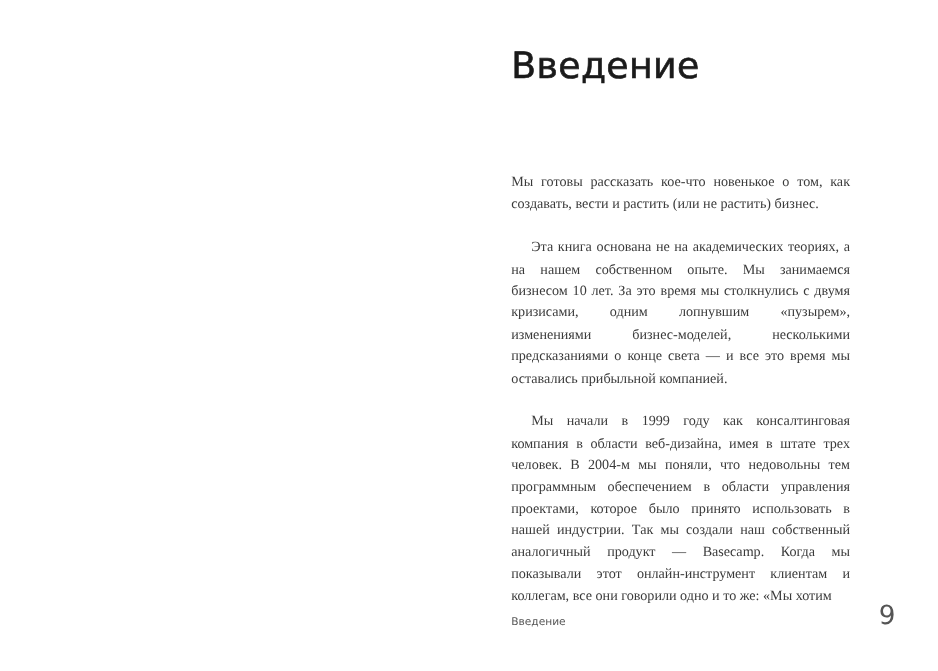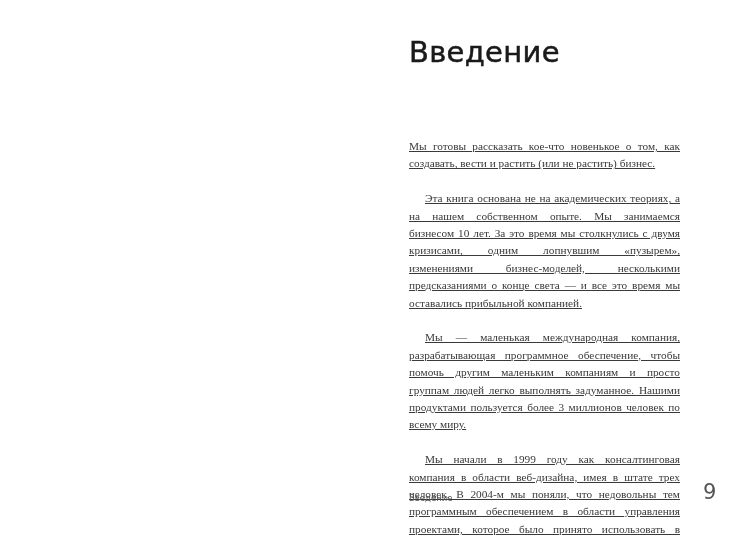--- a/index.html
+++ b/index.html
@@ -13,21 +13,21 @@
     position:absolute; left:409px; top:32px;
     font-family:"DejaVu Sans", sans-serif; font-size:29px; font-weight:normal;
     color:#1a1a1a; letter-spacing:0.3px; margin:0; line-height:40px;
     -webkit-text-stroke:0.5px #1a1a1a;
   }
   .body-text {
     position:absolute; left:409px; top:138px; width:271px;
     font-family:"Liberation Serif", serif; font-size:11.3px; line-height:17.4px;
     color:#3a3a3a; text-align:justify;
   }
-  .body-text p { margin:0 0 17.4px 0; hyphens:manual;text-decoration:underline; }
+  .body-text p { margin:0 0 17.4px 0; hyphens:manual; }
   .body-text p.indent { text-indent:16px; }
   .body-text p.first { text-indent:0; }
   .running-footer {
     position:absolute; left:409px; top:493px;
     font-family:"DejaVu Sans", sans-serif; font-size:8.5px; color:#555555;
   }
   .page-number {
     position:absolute; left:703px; top:480px;
     font-family:"DejaVu Sans", sans-serif; font-size:21px; color:#555555;
   }
@@ -37,19 +37,18 @@
 
 <div class="spread">
   <div class="left-page"></div>
   <div class="right-page"></div>
 
   <h1 class="chapter-title">Введение</h1>
 
   <div class="body-text">
     <p class="first">Мы готовы рассказать кое-что новенькое о том, как создавать, вести и растить (или не растить) бизнес.</p>
     <p class="indent">Эта книга основана не на академических теориях, а на нашем собственном опыте. Мы занимаемся бизнесом 10 лет. За это время мы столкнулись с двумя кризисами, одним лопнувшим «пузырем», изменениями бизнес-моделей, несколькими предсказаниями о конце света — и все это время мы оставались прибыльной компанией.</p>
-    <p class="indent">Мы — маленькая международная компания, разрабатывающая программное обеспечение, чтобы помочь другим маленьким компаниям и просто группам людей легко выполнять задуманное. Нашими продуктами пользуется более 3 миллионов человек по всему миру.</p>
     <p class="indent">Мы начали в 1999 году как консалтинговая компания в области веб-дизайна, имея в штате трех человек. В 2004-м мы поняли, что недовольны тем программным обеспечением в области управления проектами, которое было принято использовать в нашей индустрии. Так мы создали наш собственный аналогичный продукт — Basecamp. Когда мы показывали этот онлайн-инструмент клиентам и коллегам, все они говорили одно и то же: «Мы хотим</p>
   </div>
 
   <div class="running-footer">Введение</div>
   <div class="page-number">9</div>
 </div>
 
 </body></html>

